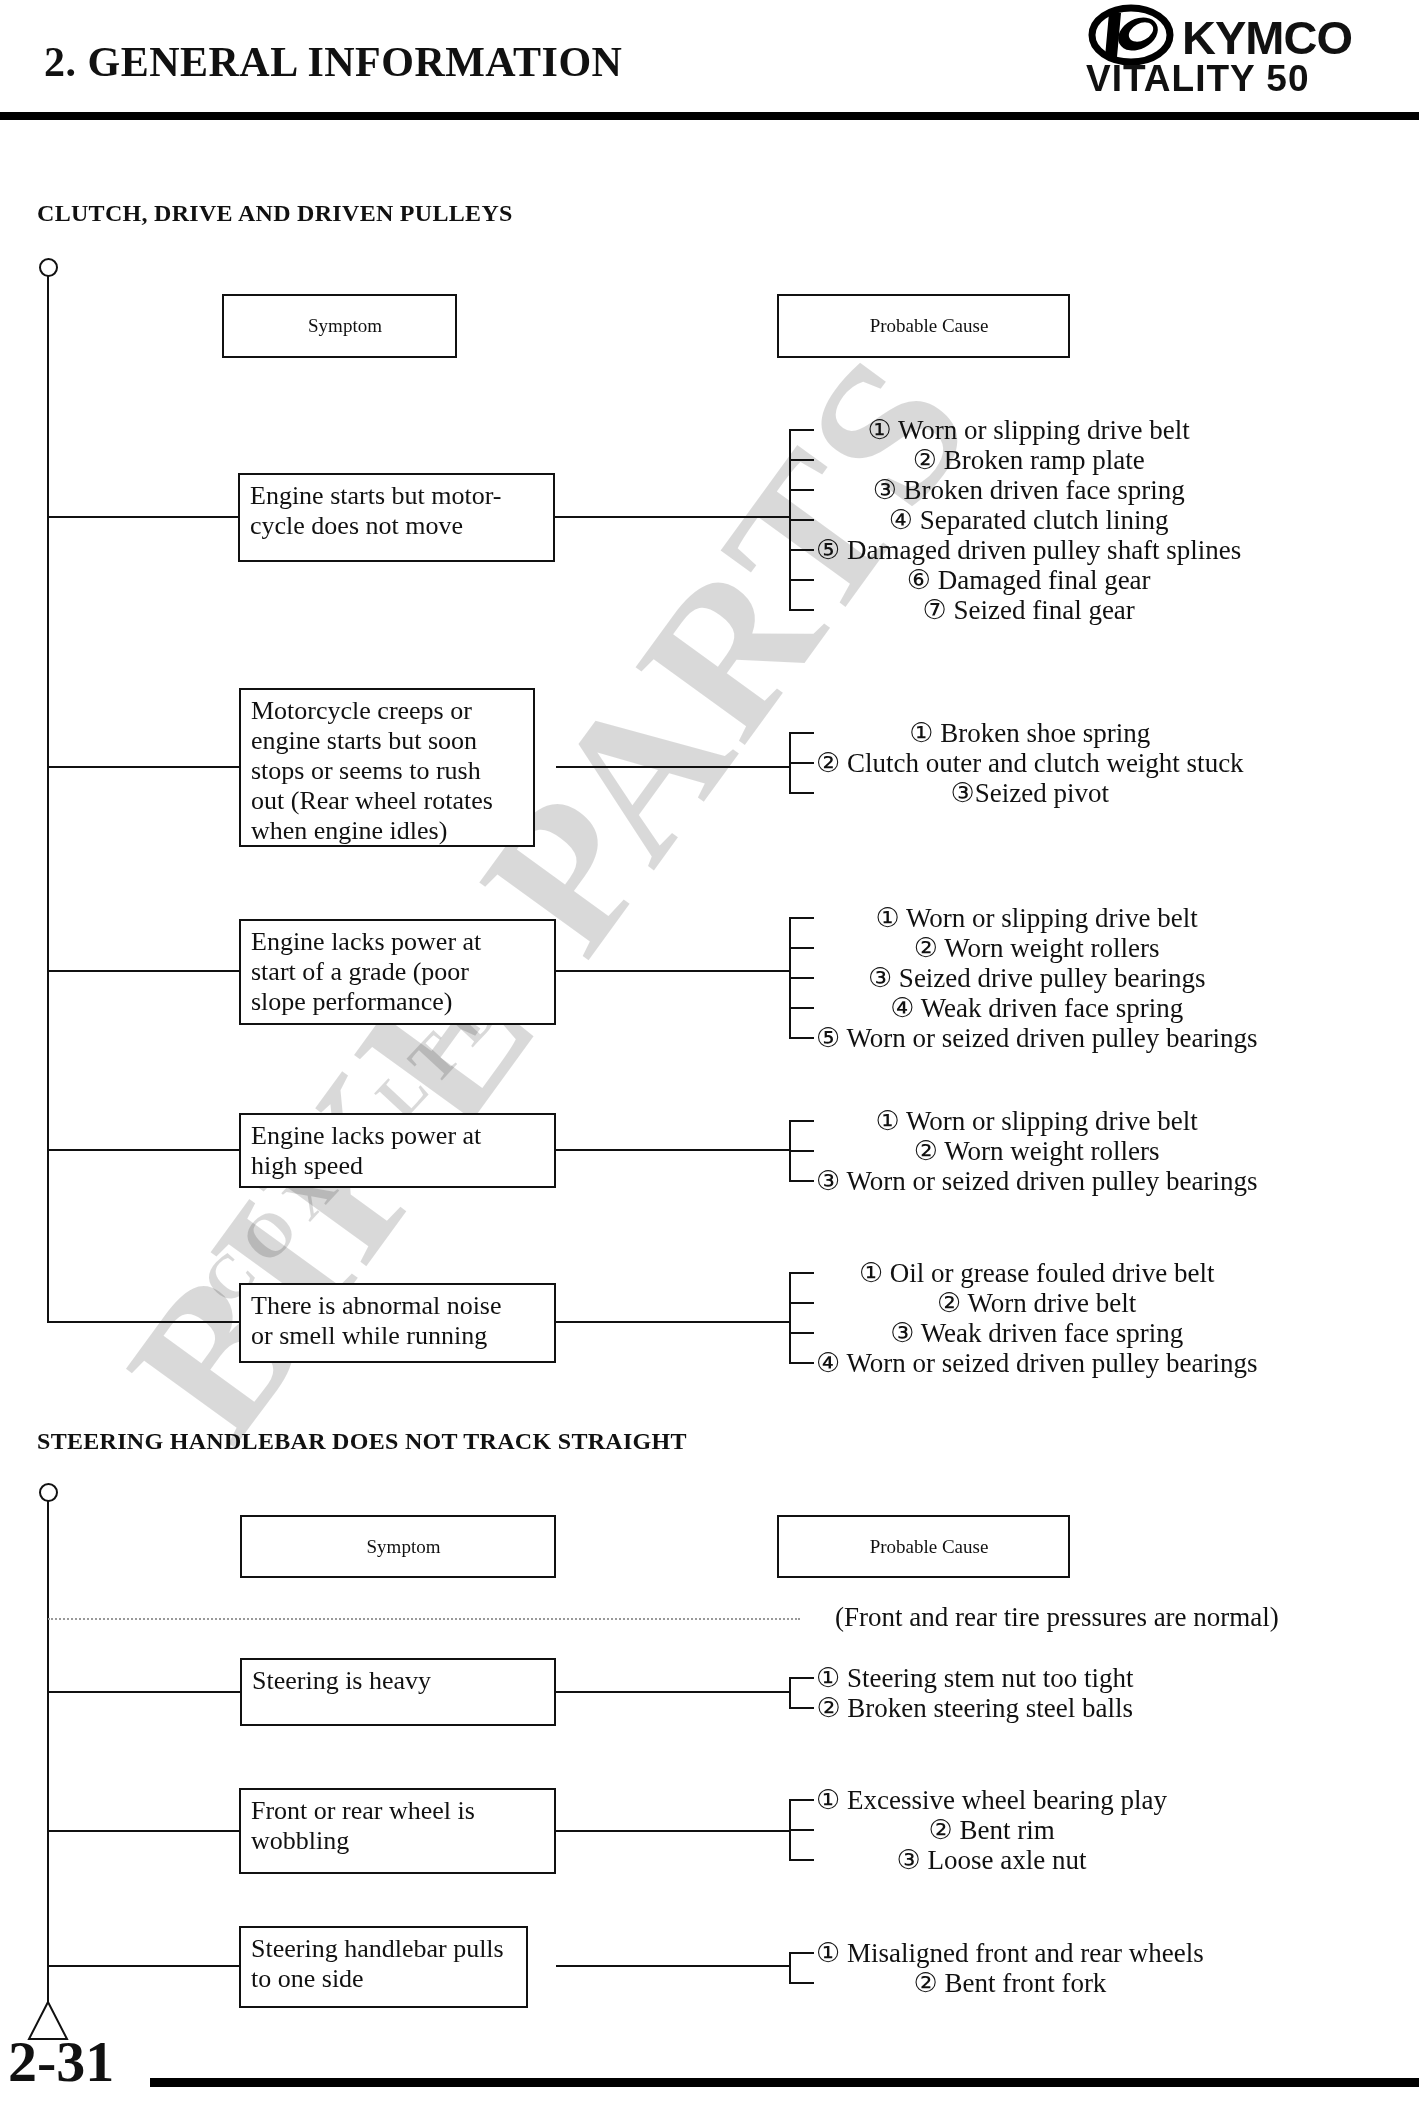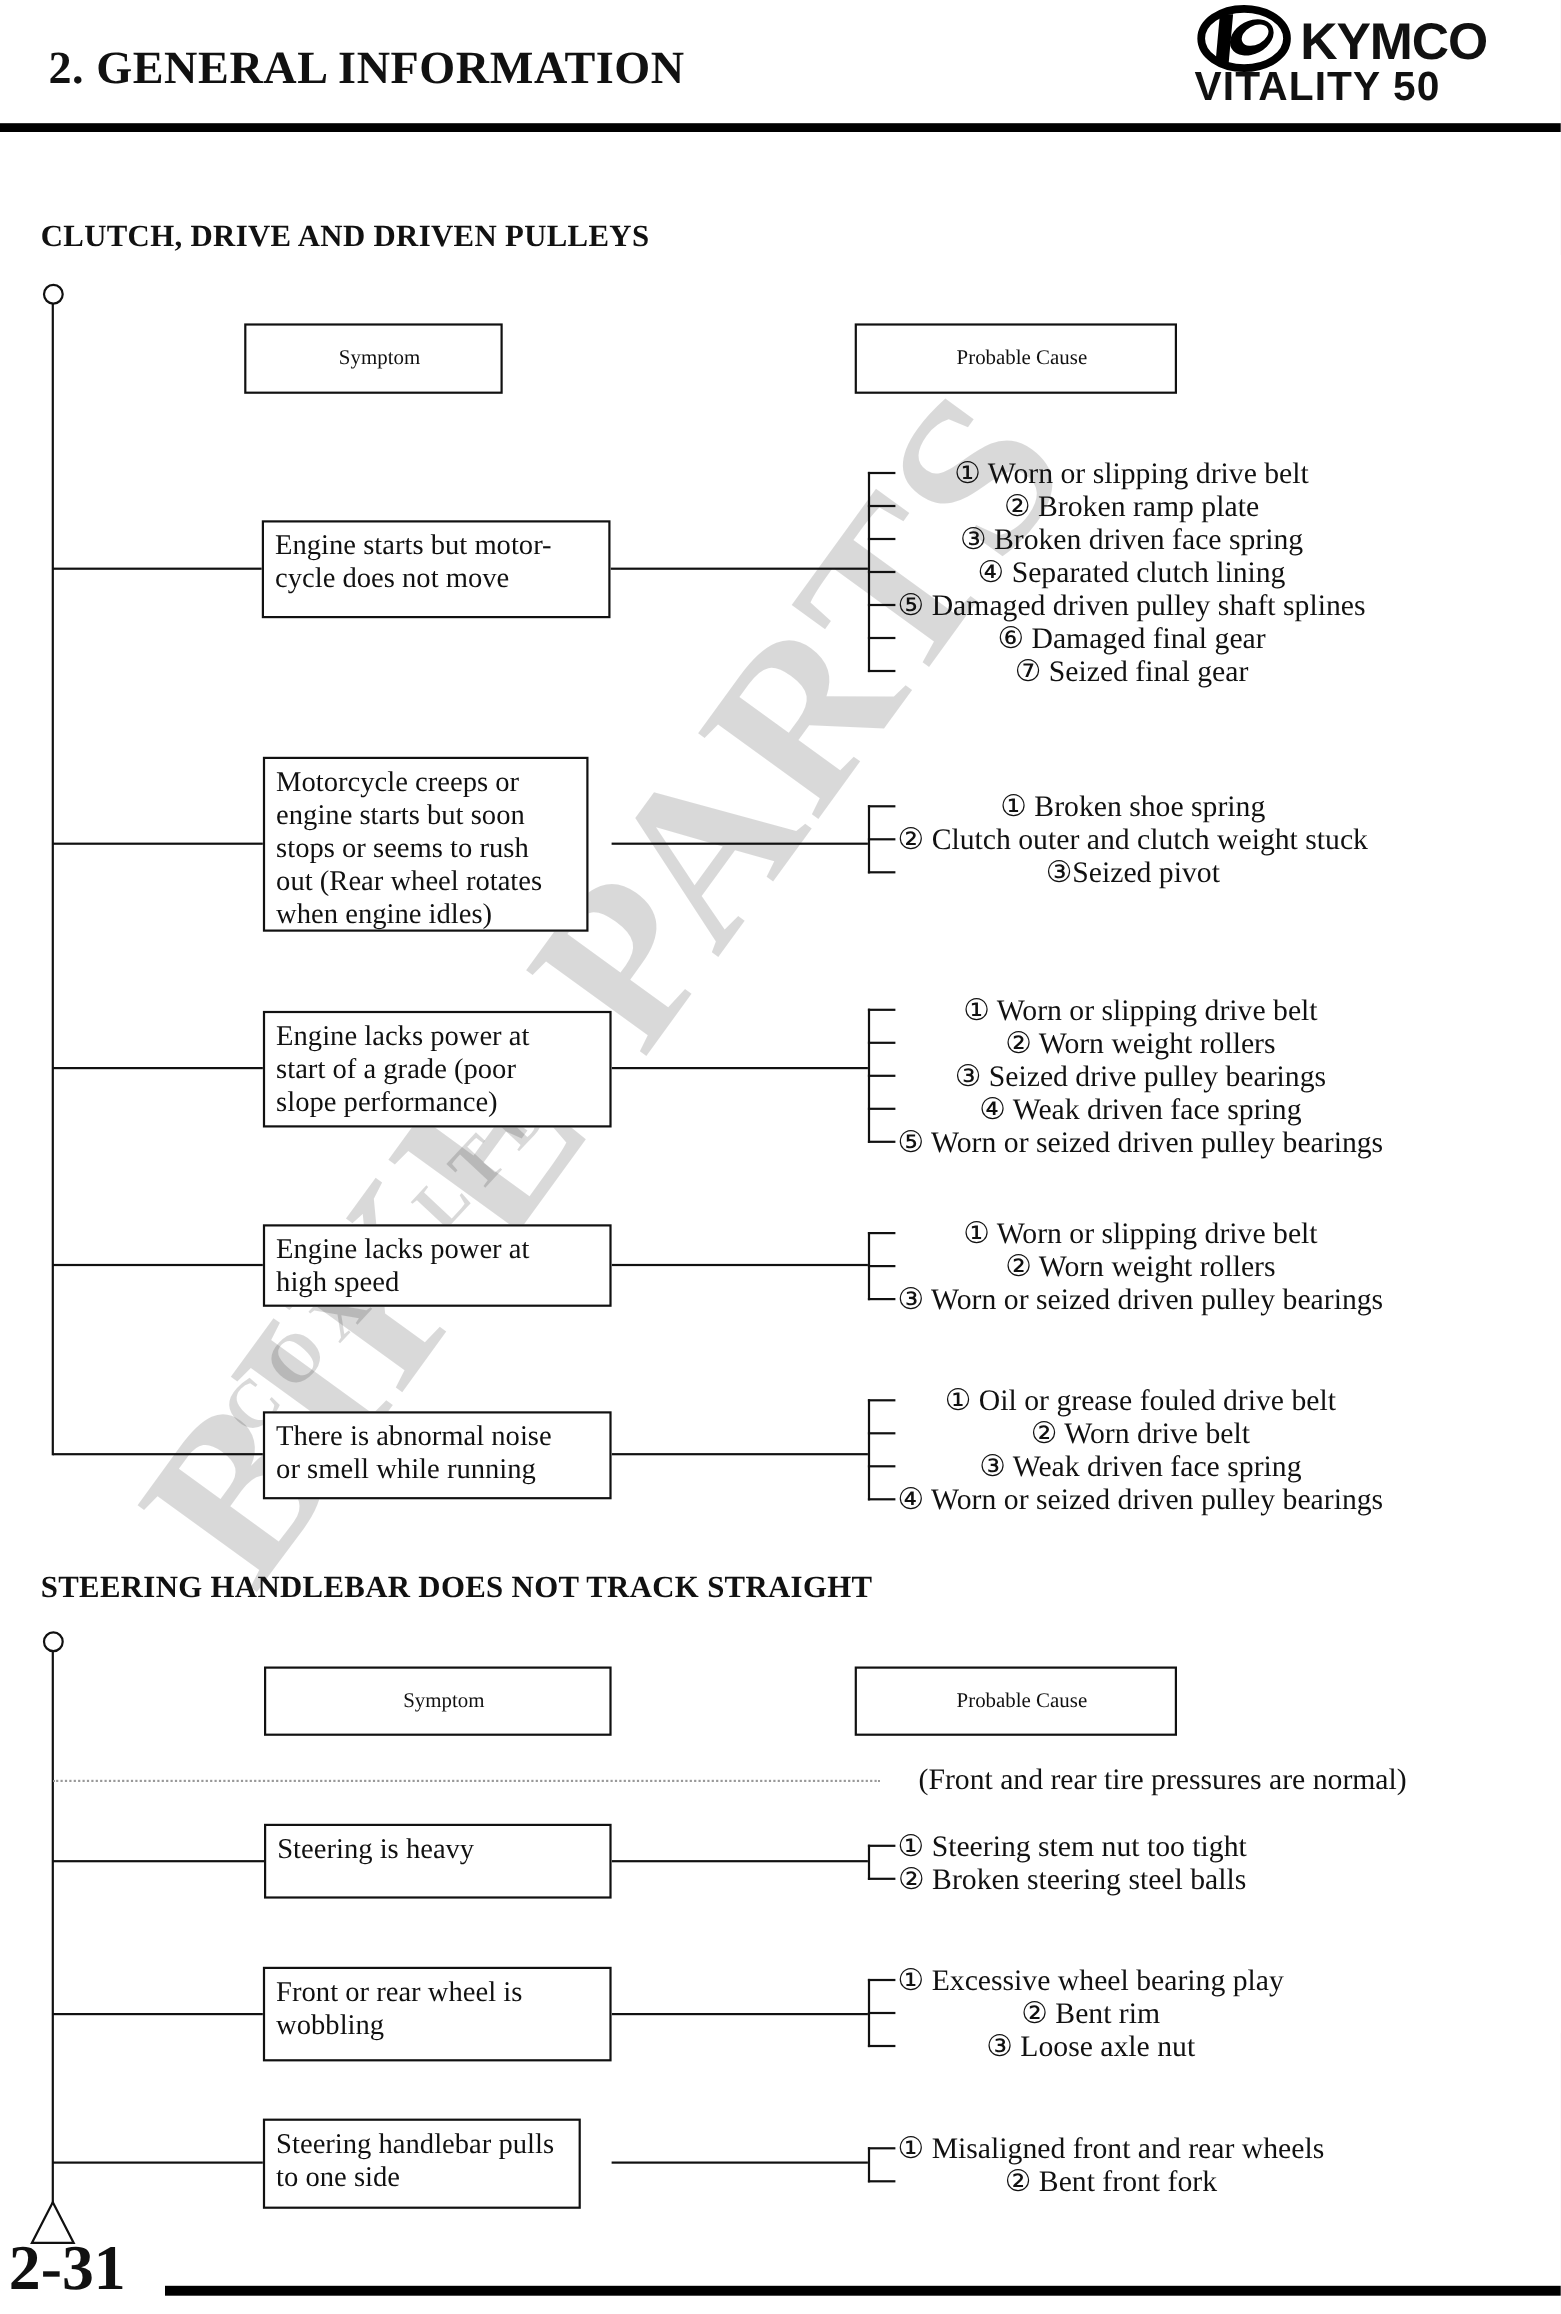--- a/index.html
+++ b/index.html
@@ -17,21 +17,21 @@
   .hdr-rule{position:absolute;left:0;right:0;top:112px;height:8px;background:#000;z-index:3;}
   .logo{position:absolute;z-index:3;}
   
   .wm-main{position:absolute;left:-140px;top:778px;width:1380px;text-align:center;
     white-space:nowrap;font-size:205px;font-weight:bold;color:rgba(0,0,0,0.15);
     transform:rotate(-54deg);z-index:1;letter-spacing:4px;}
   .wm-sub{position:absolute;left:105px;top:1108px;width:500px;text-align:center;
     white-space:nowrap;font-size:62px;font-weight:bold;color:rgba(0,0,0,0.15);
     transform:rotate(-47deg);z-index:1;letter-spacing:12px;}
   
-  .sec-title{position:absolute;font-weight:bold;font-size:28px;letter-spacing:.3px;z-index:2;}
+  .sec-title{position:absolute;font-weight:bold;font-size:24px;letter-spacing:.3px;z-index:2;}
   .node-circle{position:absolute;width:15px;height:15px;border:2px solid #111;
     border-radius:50%;background:#fff;z-index:2;}
   .vline{position:absolute;width:2px;background:#111;z-index:1;}
   .hline{position:absolute;height:2px;background:#111;z-index:1;}
   .box{position:absolute;box-sizing:border-box;border:2px solid #111;background:#fff;z-index:2;}
   .hdr-box{display:flex;align-items:center;justify-content:center;font-size:19px;padding-left:11px;}
   .sym{font-size:26px;line-height:30px;padding:6px 10px;}
   .sym span{white-space:pre-line;}
   .causes{position:absolute;z-index:2;}
   .causes::before{content:"";position:absolute;left:0;top:14px;bottom:14px;width:2px;background:#111;}

